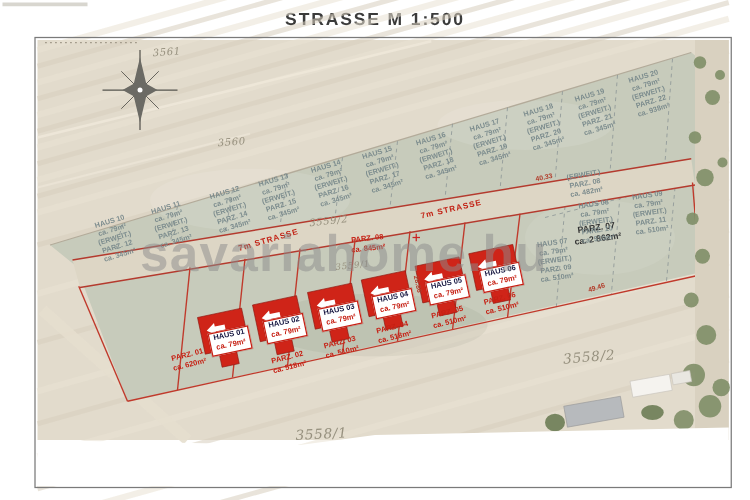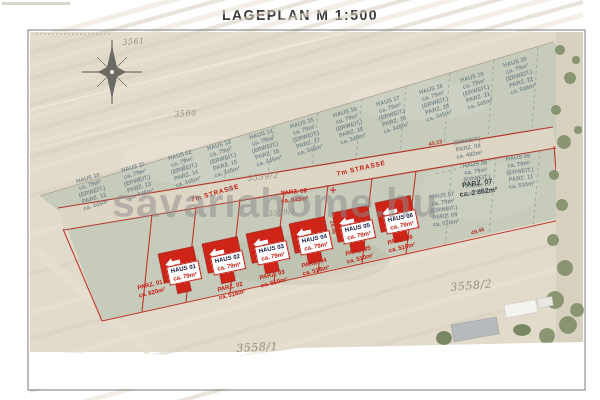--- a/index.html
+++ b/index.html
@@ -28,21 +28,21 @@
   #watermark{position:absolute;left:112px;top:180px;font-size:41px;font-weight:bold;
              color:#8c8c8c;opacity:.5;letter-spacing:1px;z-index:30;}
   #labels{position:absolute;left:0;top:0;width:600px;height:400px;z-index:20;}
 </style>
 </head>
 <body>
 
 <div id="stage">
 
   <div id="corner-mark"></div>
-  <div id="title">LAGEPLAN  M 1:500</div>
+  <div id="title">STRASSE  M 1:500</div>
 
   <svg width="600" height="400" viewBox="0 0 600 400">
 
     <g>
       <rect x="30" y="32" width="553" height="320" fill="#e2dbcc"></rect>
 
       <g stroke-linecap="butt" opacity=".55">
         <line x1="30" y1="40" x2="583" y2="-115" stroke="#eae3d4" stroke-width="5"></line>
         <line x1="30" y1="53" x2="583" y2="-102" stroke="#d8cfbe" stroke-width="4"></line>
         <line x1="30" y1="66" x2="583" y2="-89" stroke="#eae3d4" stroke-width="5"></line>

